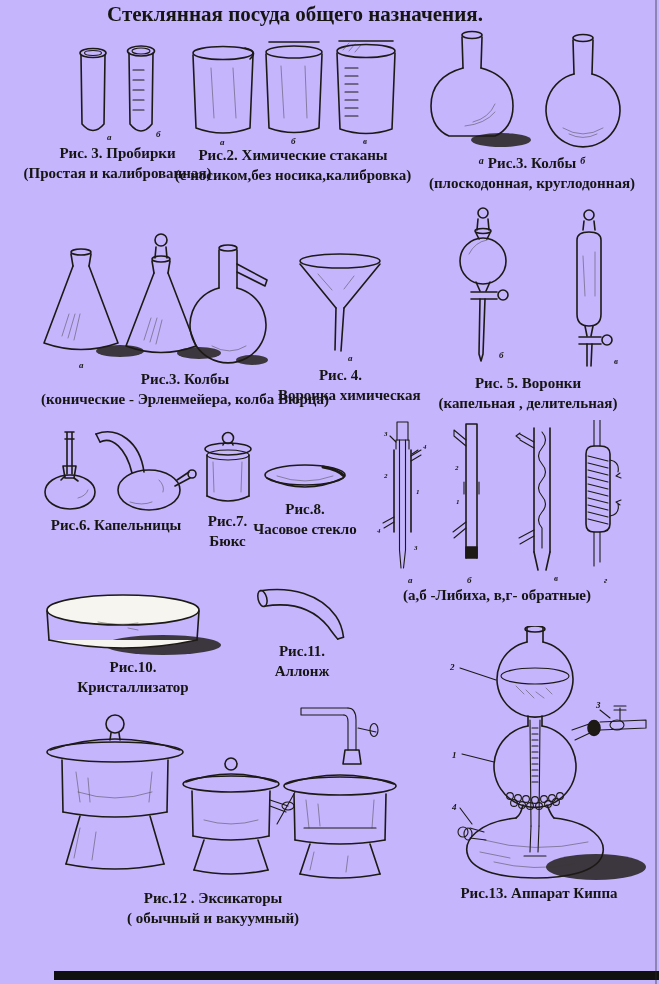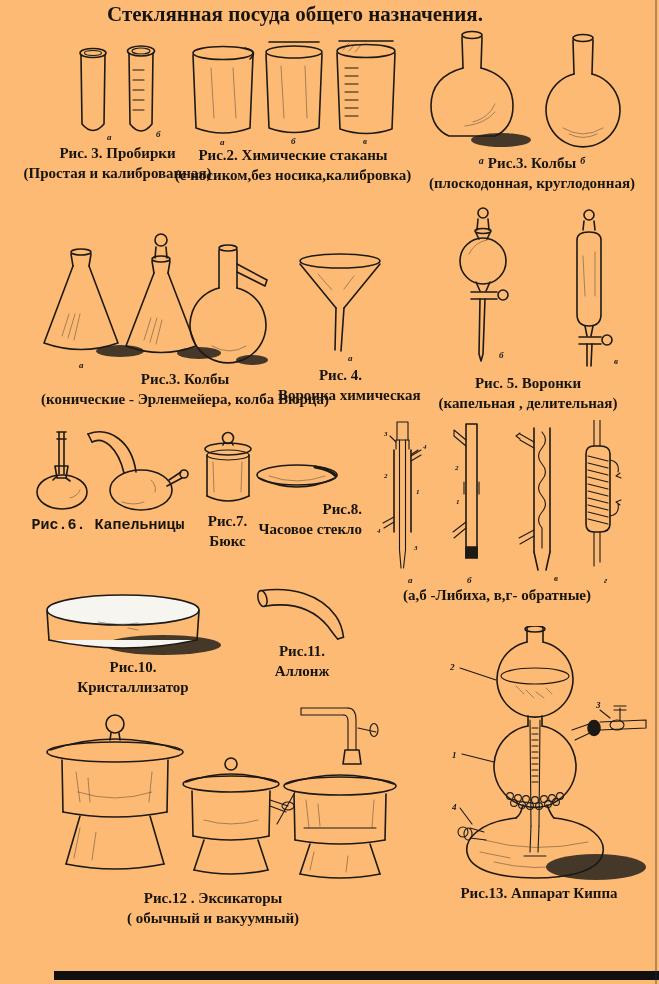--- a/index.html
+++ b/index.html
@@ -1,19 +1,19 @@
 <!DOCTYPE html>
 <html><head>
 <meta charset="utf-8">
 <style>
   * { margin:0; padding:0; box-sizing:border-box; }
   html,body { background:#f7f5ef; }
   .page {
     position:relative; width:659px; height:984px;
-    background:#fdba74;
+    background:#c4b5fd;
     font-family:"Liberation Serif", serif;
     color:#171512; overflow:hidden;
   }
   .title {
     position:absolute; top:2px; left:30px; width:530px;
     text-align:center; font-size:21px; font-weight:bold;
     white-space:nowrap;
   }
   .fig { position:absolute; text-align:center; }
   .fig svg { display:block; margin:0 auto; }
@@ -173,21 +173,21 @@
       </g>
       <text class="t8" x="88" y="152">б</text>
       <text class="t8" x="203" y="158">в</text>
     </svg>
     <figcaption>
       <div class="cap">Рис. 5. Воронки</div>
       <div class="cap">(капельная , делительная)</div>
     </figcaption>
   </figure>
 
-  <figure class="fig" style="left:18px; top:428px; width:180px;font-family:Liberation Mono, monospace;">
+  <figure class="fig" style="left:26px; top:428px; width:180px;">
     <svg width="165" height="88" viewBox="0 0 165 88">
       <g class="ink">
         <path d="M33,4 L33,46 M38,4 L38,46 M31,4 L40,4 M31,11 L40,11"></path>
         <path d="M29,38 L42,38 L40,50 L31,50 Z"></path>
         <ellipse cx="36" cy="64" rx="25" ry="17"></ellipse>
         <path d="M31,48 L27,52 M40,50 L44,53"></path>
         <path class="shade" d="M44,70 q8,-2 10,-8"></path>
         <ellipse cx="115" cy="62" rx="31" ry="20"></ellipse>
         <path d="M98,45 C92,20 78,8 66,14 M110,44 C106,14 84,-2 62,6"></path>
         <path d="M62,6 L66,14"></path>
@@ -212,21 +212,21 @@
         <path d="M10,66 Q31,76 52,66"></path>
         <path class="shade" d="M16,32 L17,62 M45,32 L44,62"></path>
       </g>
     </svg>
     <figcaption>
       <div class="cap">Рис.7.</div>
       <div class="cap">Бюкс</div>
     </figcaption>
   </figure>
 
-  <figure class="fig" style="left:232px; top:458px; width:130px;text-align:right;">
+  <figure class="fig" style="left:240px; top:458px; width:130px;">
     <svg width="100" height="42" viewBox="0 0 100 42">
       <g class="ink">
         <ellipse cx="50" cy="17" rx="40" ry="10"></ellipse>
         <path d="M12,20 Q50,38 88,20"></path>
         <path style="stroke-width:3;" d="M68,9 Q84,12 89,18"></path>
         <path class="shade" d="M22,18 Q50,28 78,18"></path>
       </g>
     </svg>
     <figcaption>
       <div class="cap">Рис.8.</div>

